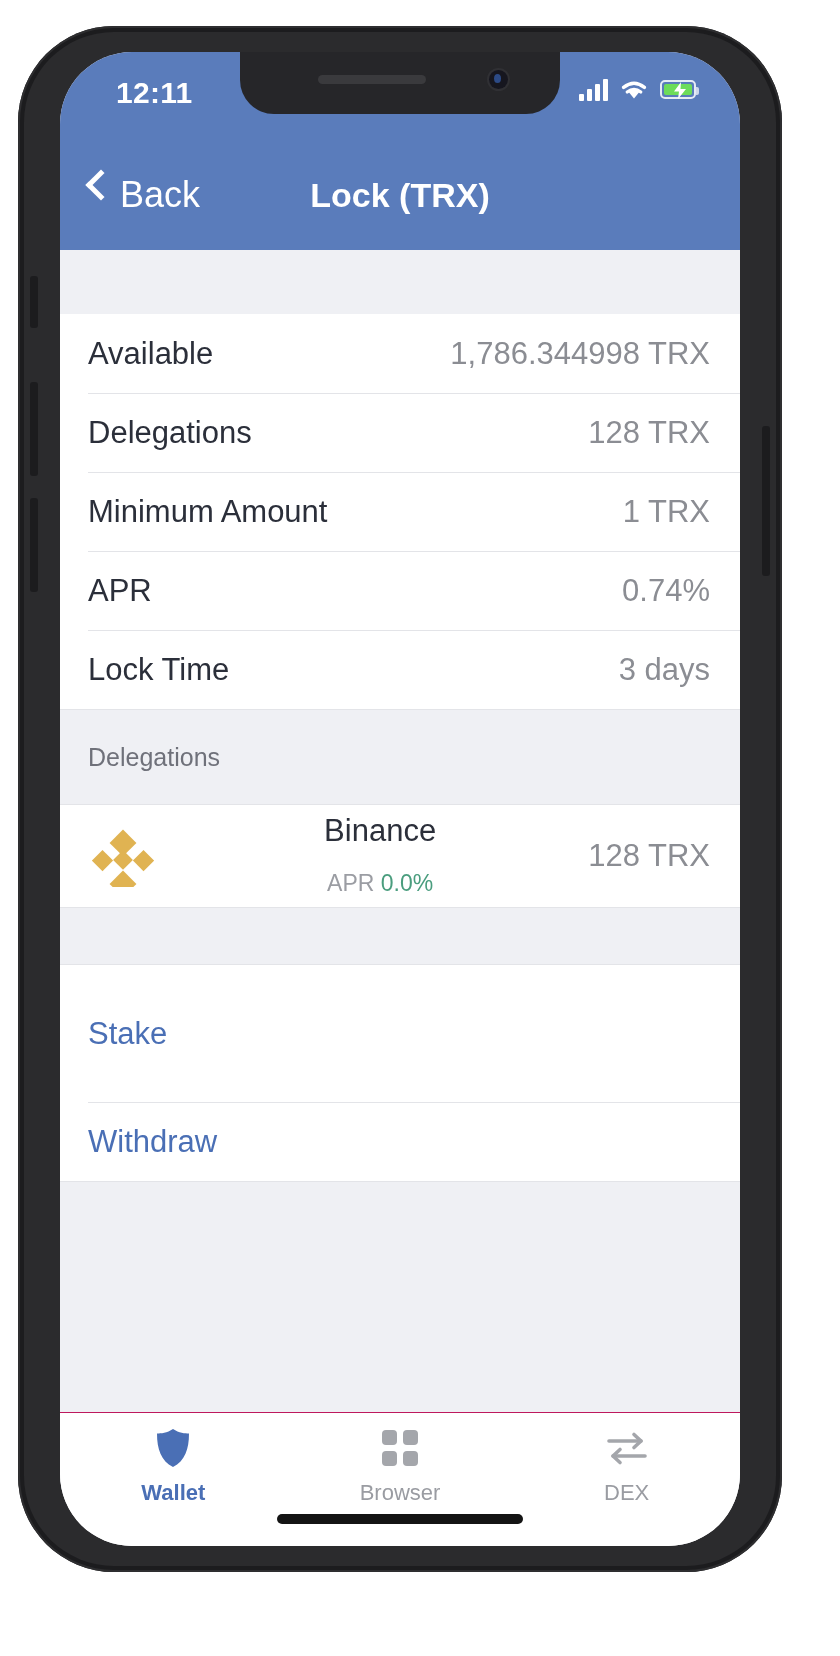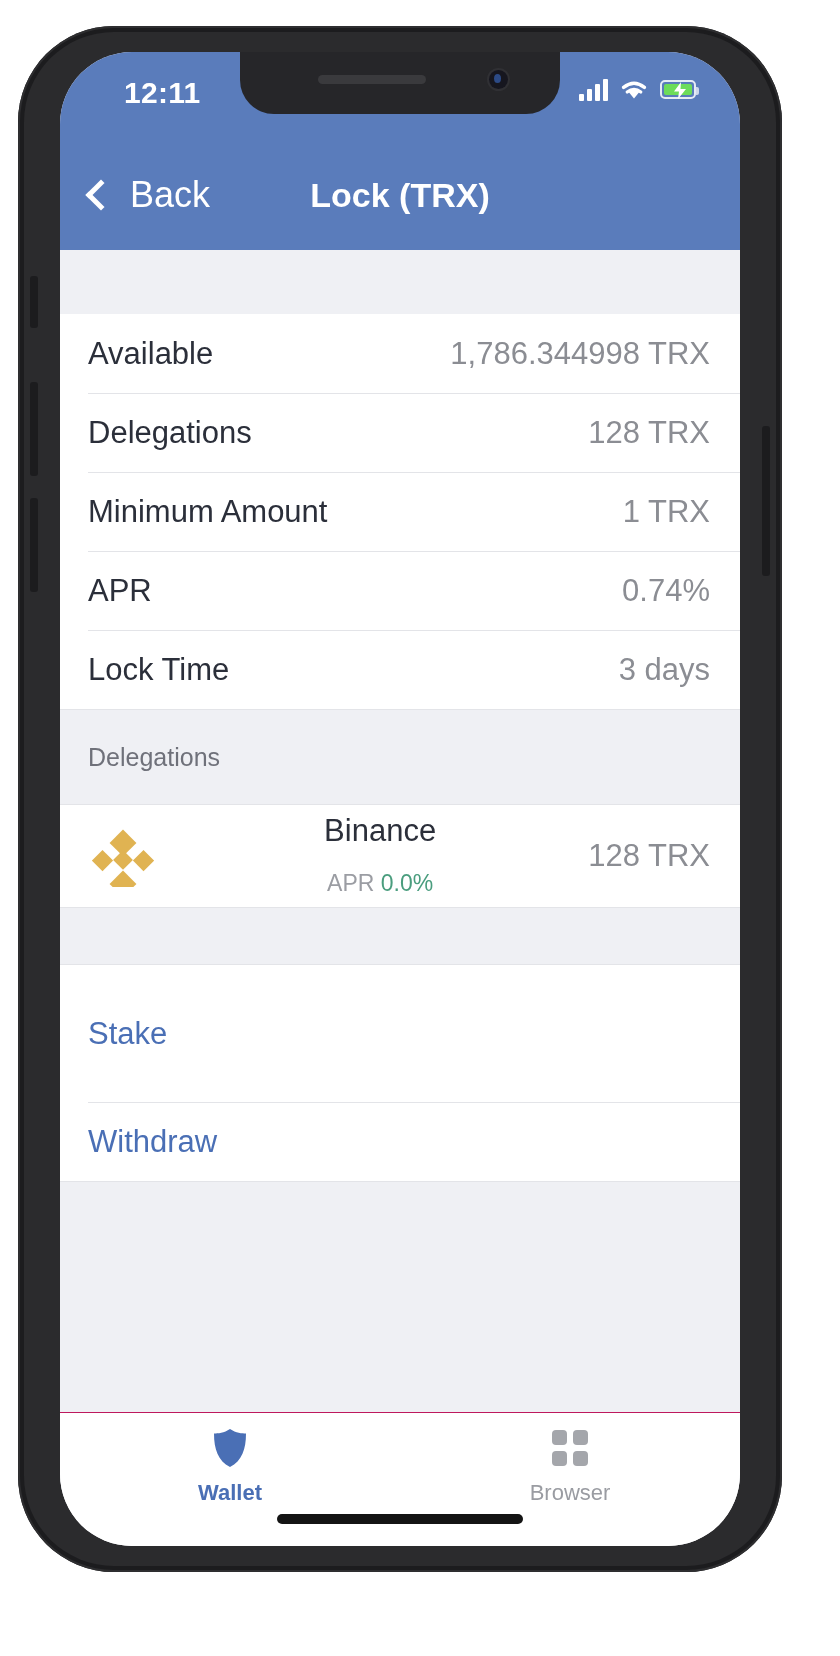--- a/index.html
+++ b/index.html
@@ -62,21 +62,21 @@
 
   
   .statusbar {
     position: relative;
     height: 88px;
     background: #5a7cbb;
     color: #ffffff;
   }
   .clock {
     position: absolute;
-    left: 64px;
+    left: 56px;
     top: 24px;
     font-size: 30px;
     font-weight: bold;
     letter-spacing: 0.3px;
   }
   .notch {
     position: absolute;
     left: 50%;
     transform: translateX(-50%);
     top: 0;
@@ -160,22 +160,22 @@
     position: relative;
     height: 110px;
     background: #5a7cbb;
     display: flex;
     align-items: center;
   }
   .back {
     position: absolute;
     left: 30px;
     display: flex;
-    align-items: center;
-    gap: 14px;
+    align-items: flex-start;
+    gap: 4px;
     color: #ffffff;
     font-size: 36px;
     cursor: pointer;
   }
   .chev {
     display: inline-block;
     width: 17px;
     height: 17px;
     border-left: 5px solid #fff;
     border-bottom: 5px solid #fff;
@@ -469,19 +469,30 @@
             <svg width="40" height="40" viewBox="0 0 40 40">
               <rect x="2" y="2" width="15" height="15" rx="4" fill="#a4a6ab"></rect>
               <rect x="23" y="2" width="15" height="15" rx="4" fill="#a4a6ab"></rect>
               <rect x="2" y="23" width="15" height="15" rx="4" fill="#a4a6ab"></rect>
               <rect x="23" y="23" width="15" height="15" rx="4" fill="#a4a6ab"></rect>
             </svg>
           </div>
           <div class="tab-label">Browser</div>
         </div>
 
+        <div class="tab">
+          <div class="tab-icon">
+            <svg width="44" height="38" viewBox="0 0 44 38">
+              <path d="M4 12 H36" stroke="#a4a6ab" stroke-width="3.6" fill="none" stroke-linecap="round"></path>
+              <path d="M29 5.5 L36 12 L29 18.5" stroke="#a4a6ab" stroke-width="3.6" fill="none" stroke-linecap="round" stroke-linejoin="round"></path>
+              <path d="M40 27 H8" stroke="#a4a6ab" stroke-width="3.6" fill="none" stroke-linecap="round"></path>
+              <path d="M15 20.5 L8 27 L15 33.5" stroke="#a4a6ab" stroke-width="3.6" fill="none" stroke-linecap="round" stroke-linejoin="round"></path>
+            </svg>
+          </div>
+          <div class="tab-label">DEX</div>
+        </div>
 
       </div>
 
       <div class="home-indicator"></div>
     </div>
   </div>
 </div>
 
 </body></html>

